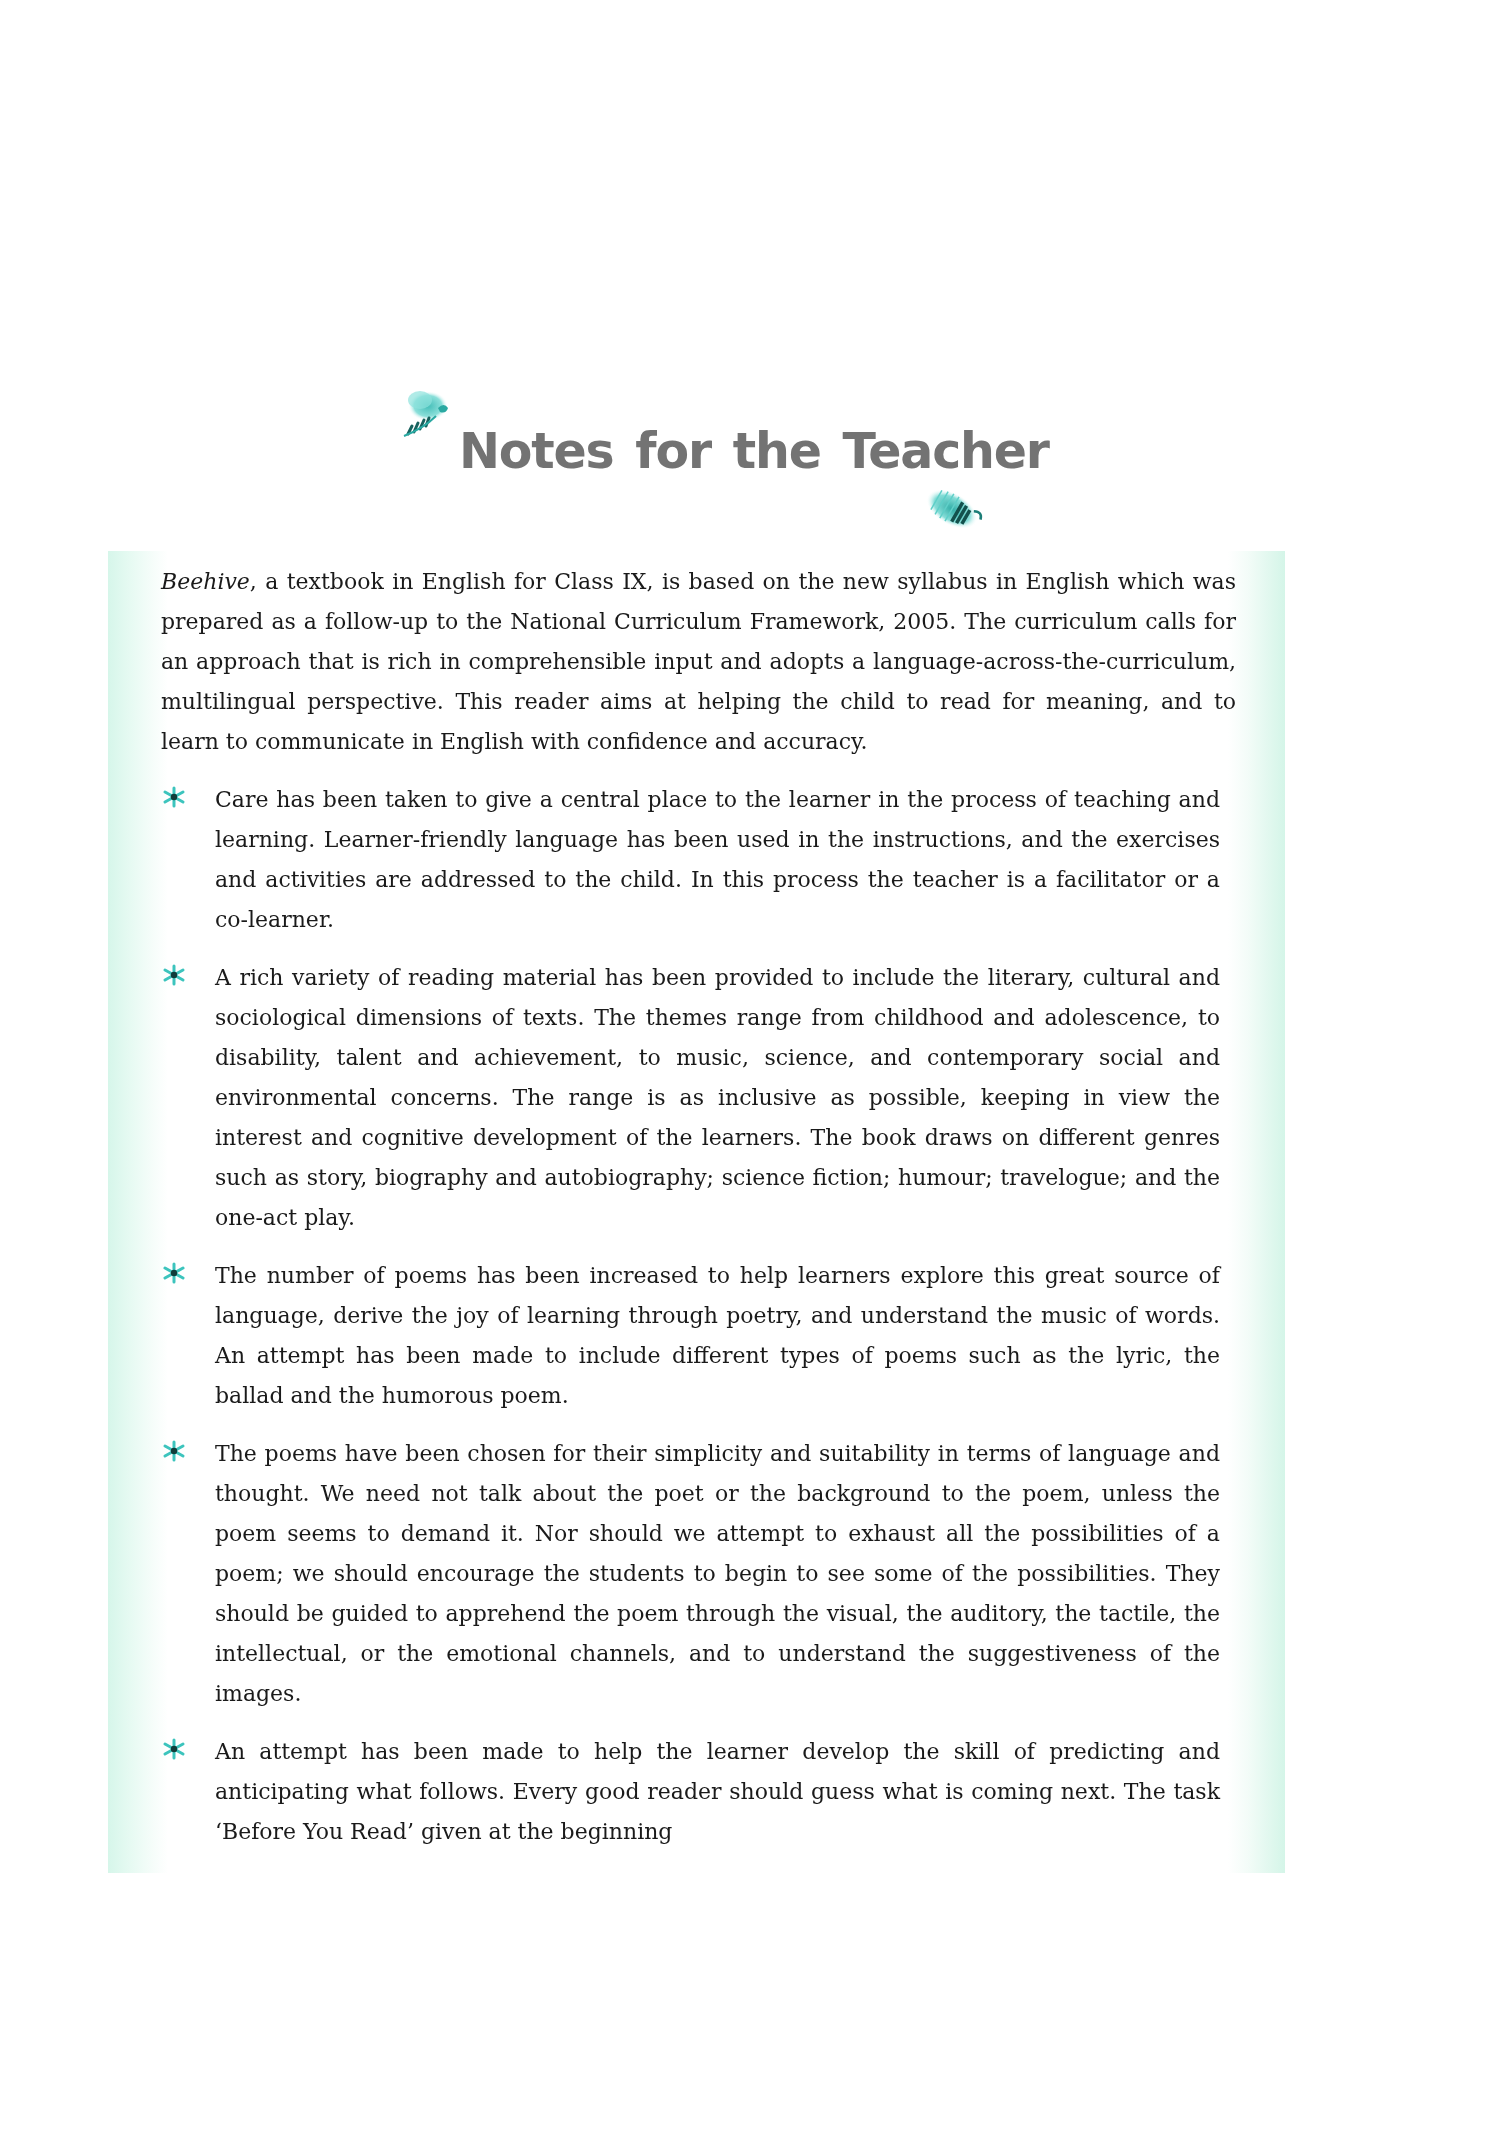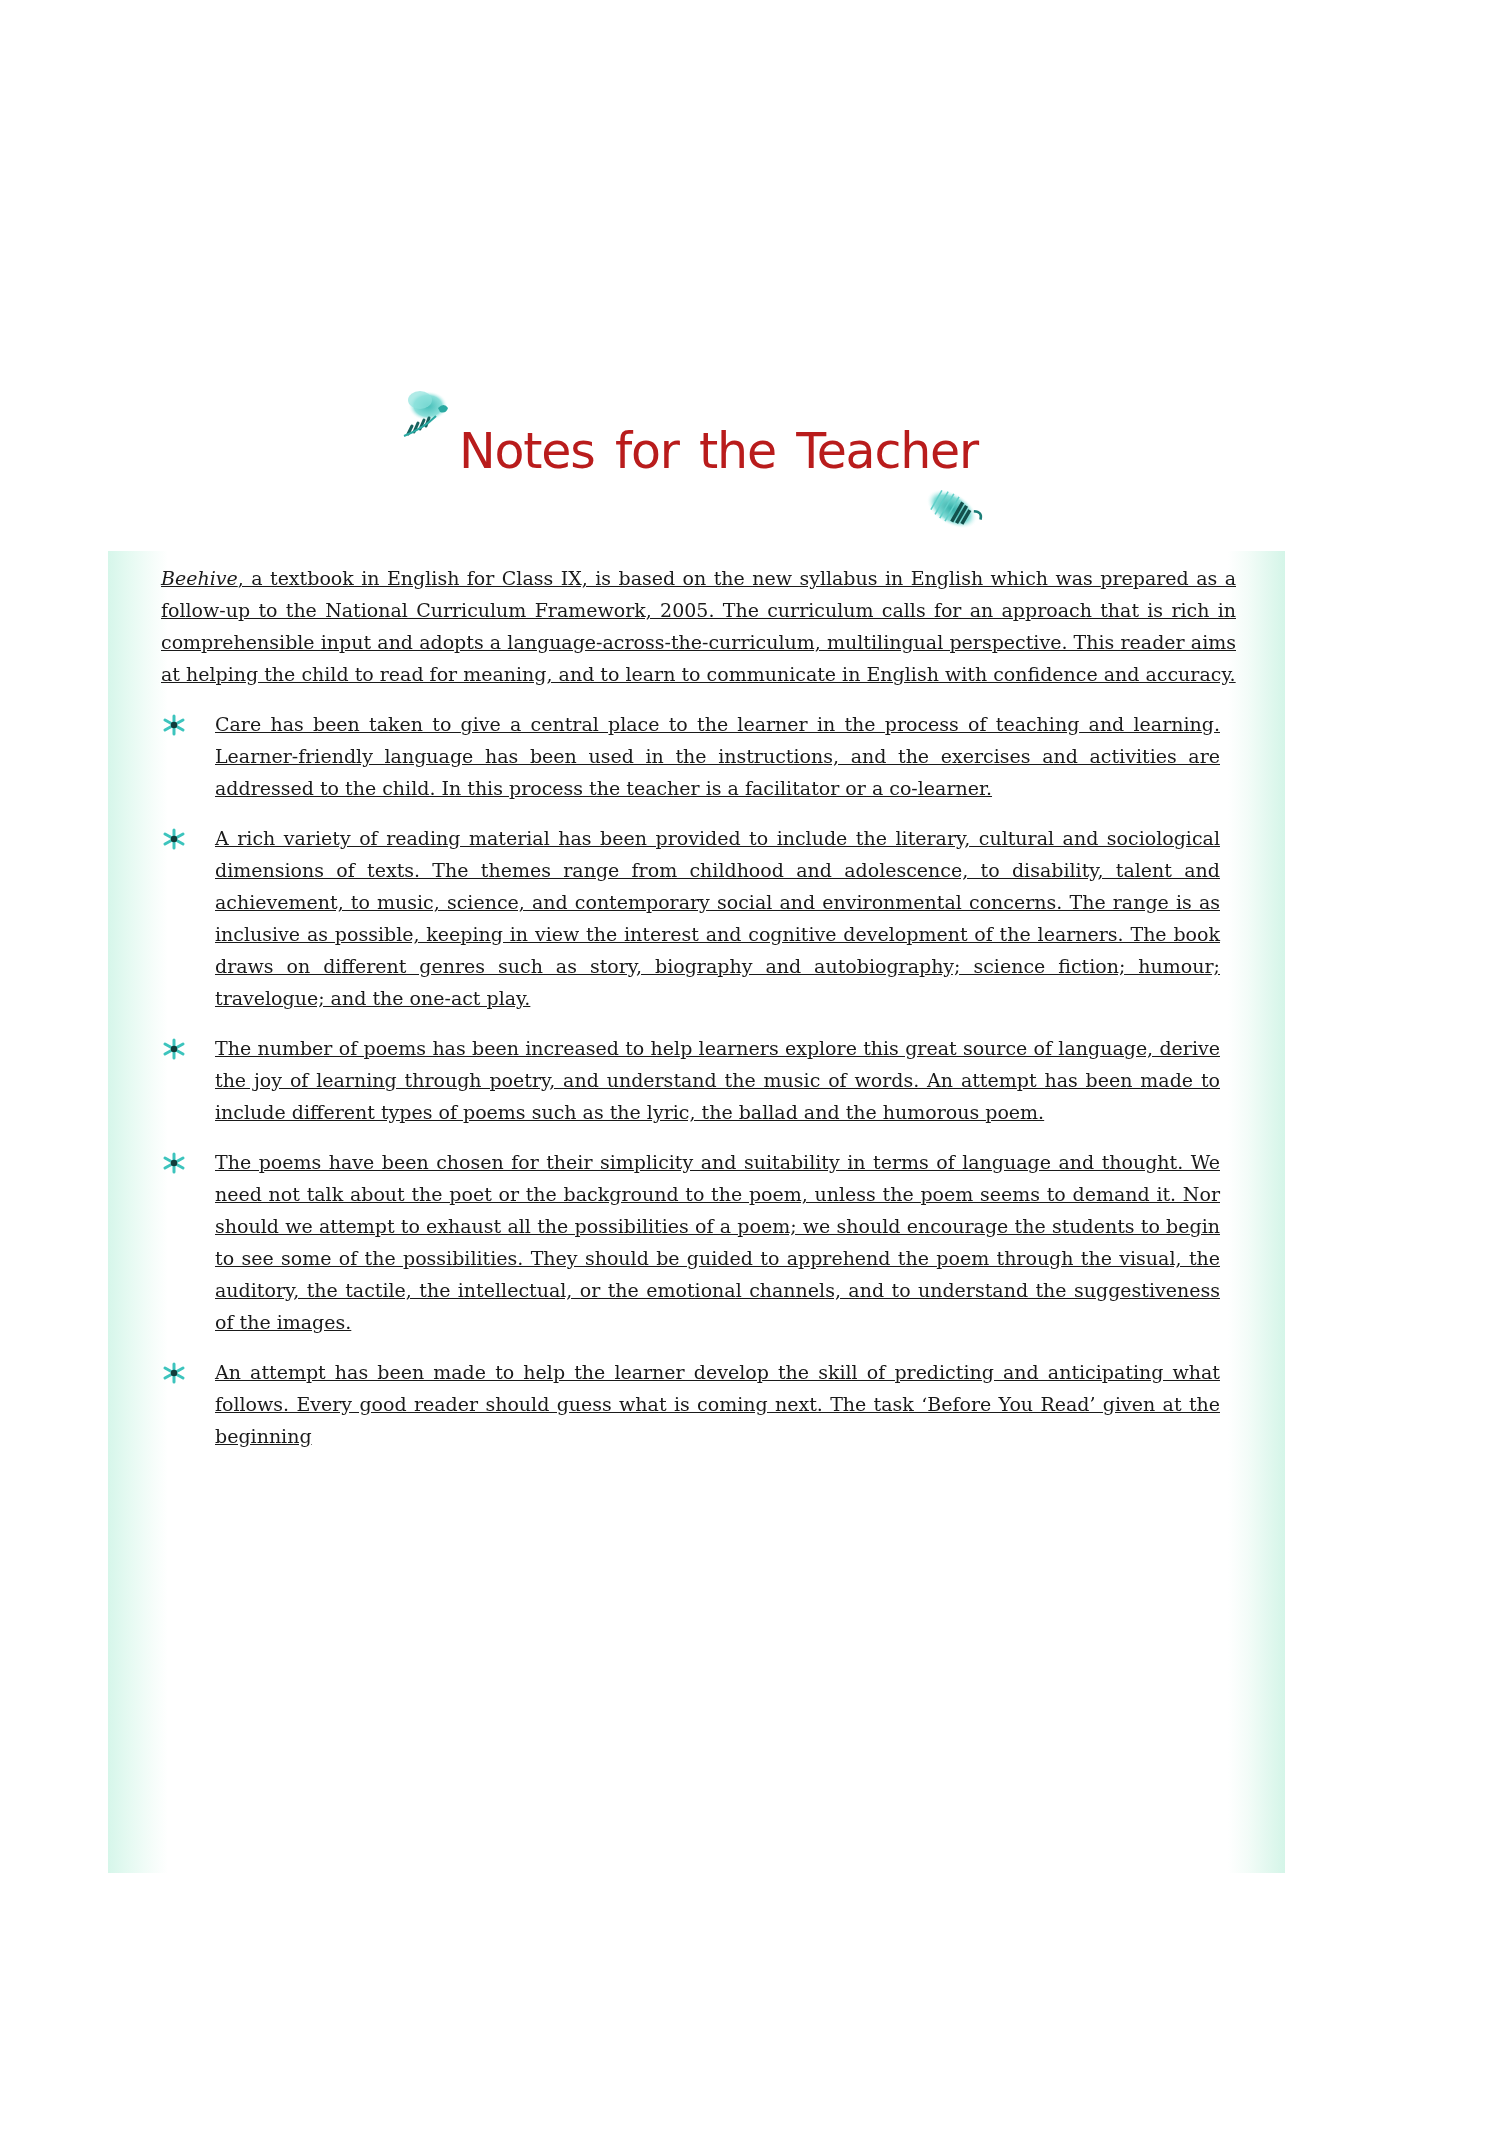--- a/index.html
+++ b/index.html
@@ -22,26 +22,26 @@
       width: 1500px;
       height: 550px;
     }
     .page-title {
       position: absolute;
       left: 459px;
       top: 420px;
       width: 480px;
       margin: 0;
       font-family: "DejaVu Sans", "Liberation Sans", sans-serif;
-      font-weight: normal;
+      font-weight: bold;
       font-size: 49px;
       line-height: 64px;
       letter-spacing: -1.2px;
       word-spacing: 6px;
-      color: #b91c1c;
+      color: #737373;
       white-space: nowrap;
     }
     .bee {
       position: absolute;
     }
     .bee-top-left {
       left: 398px;
       top: 386px;
       width: 60px;
       height: 56px;
@@ -67,24 +67,23 @@
           #ffffff 1120px,
           #f3fcf8 1140px,
           #e2f8ef 1160px,
           #d4f5e8 1177px);
     }
     .content {
       position: absolute;
       left: 161px;
       top: 562px;
       width: 1075px;
-      font-size: 19px;
-      line-height: 32px;
+      font-size: 22px;
+      line-height: 40px;
       text-align: justify;
-      text-decoration: underline;
     }
     .intro {
       margin: 0 0 18px 0;
     }
     .intro em {
       font-style: italic;
     }
     .bullet-list {
       list-style: none;
       margin: 0;

